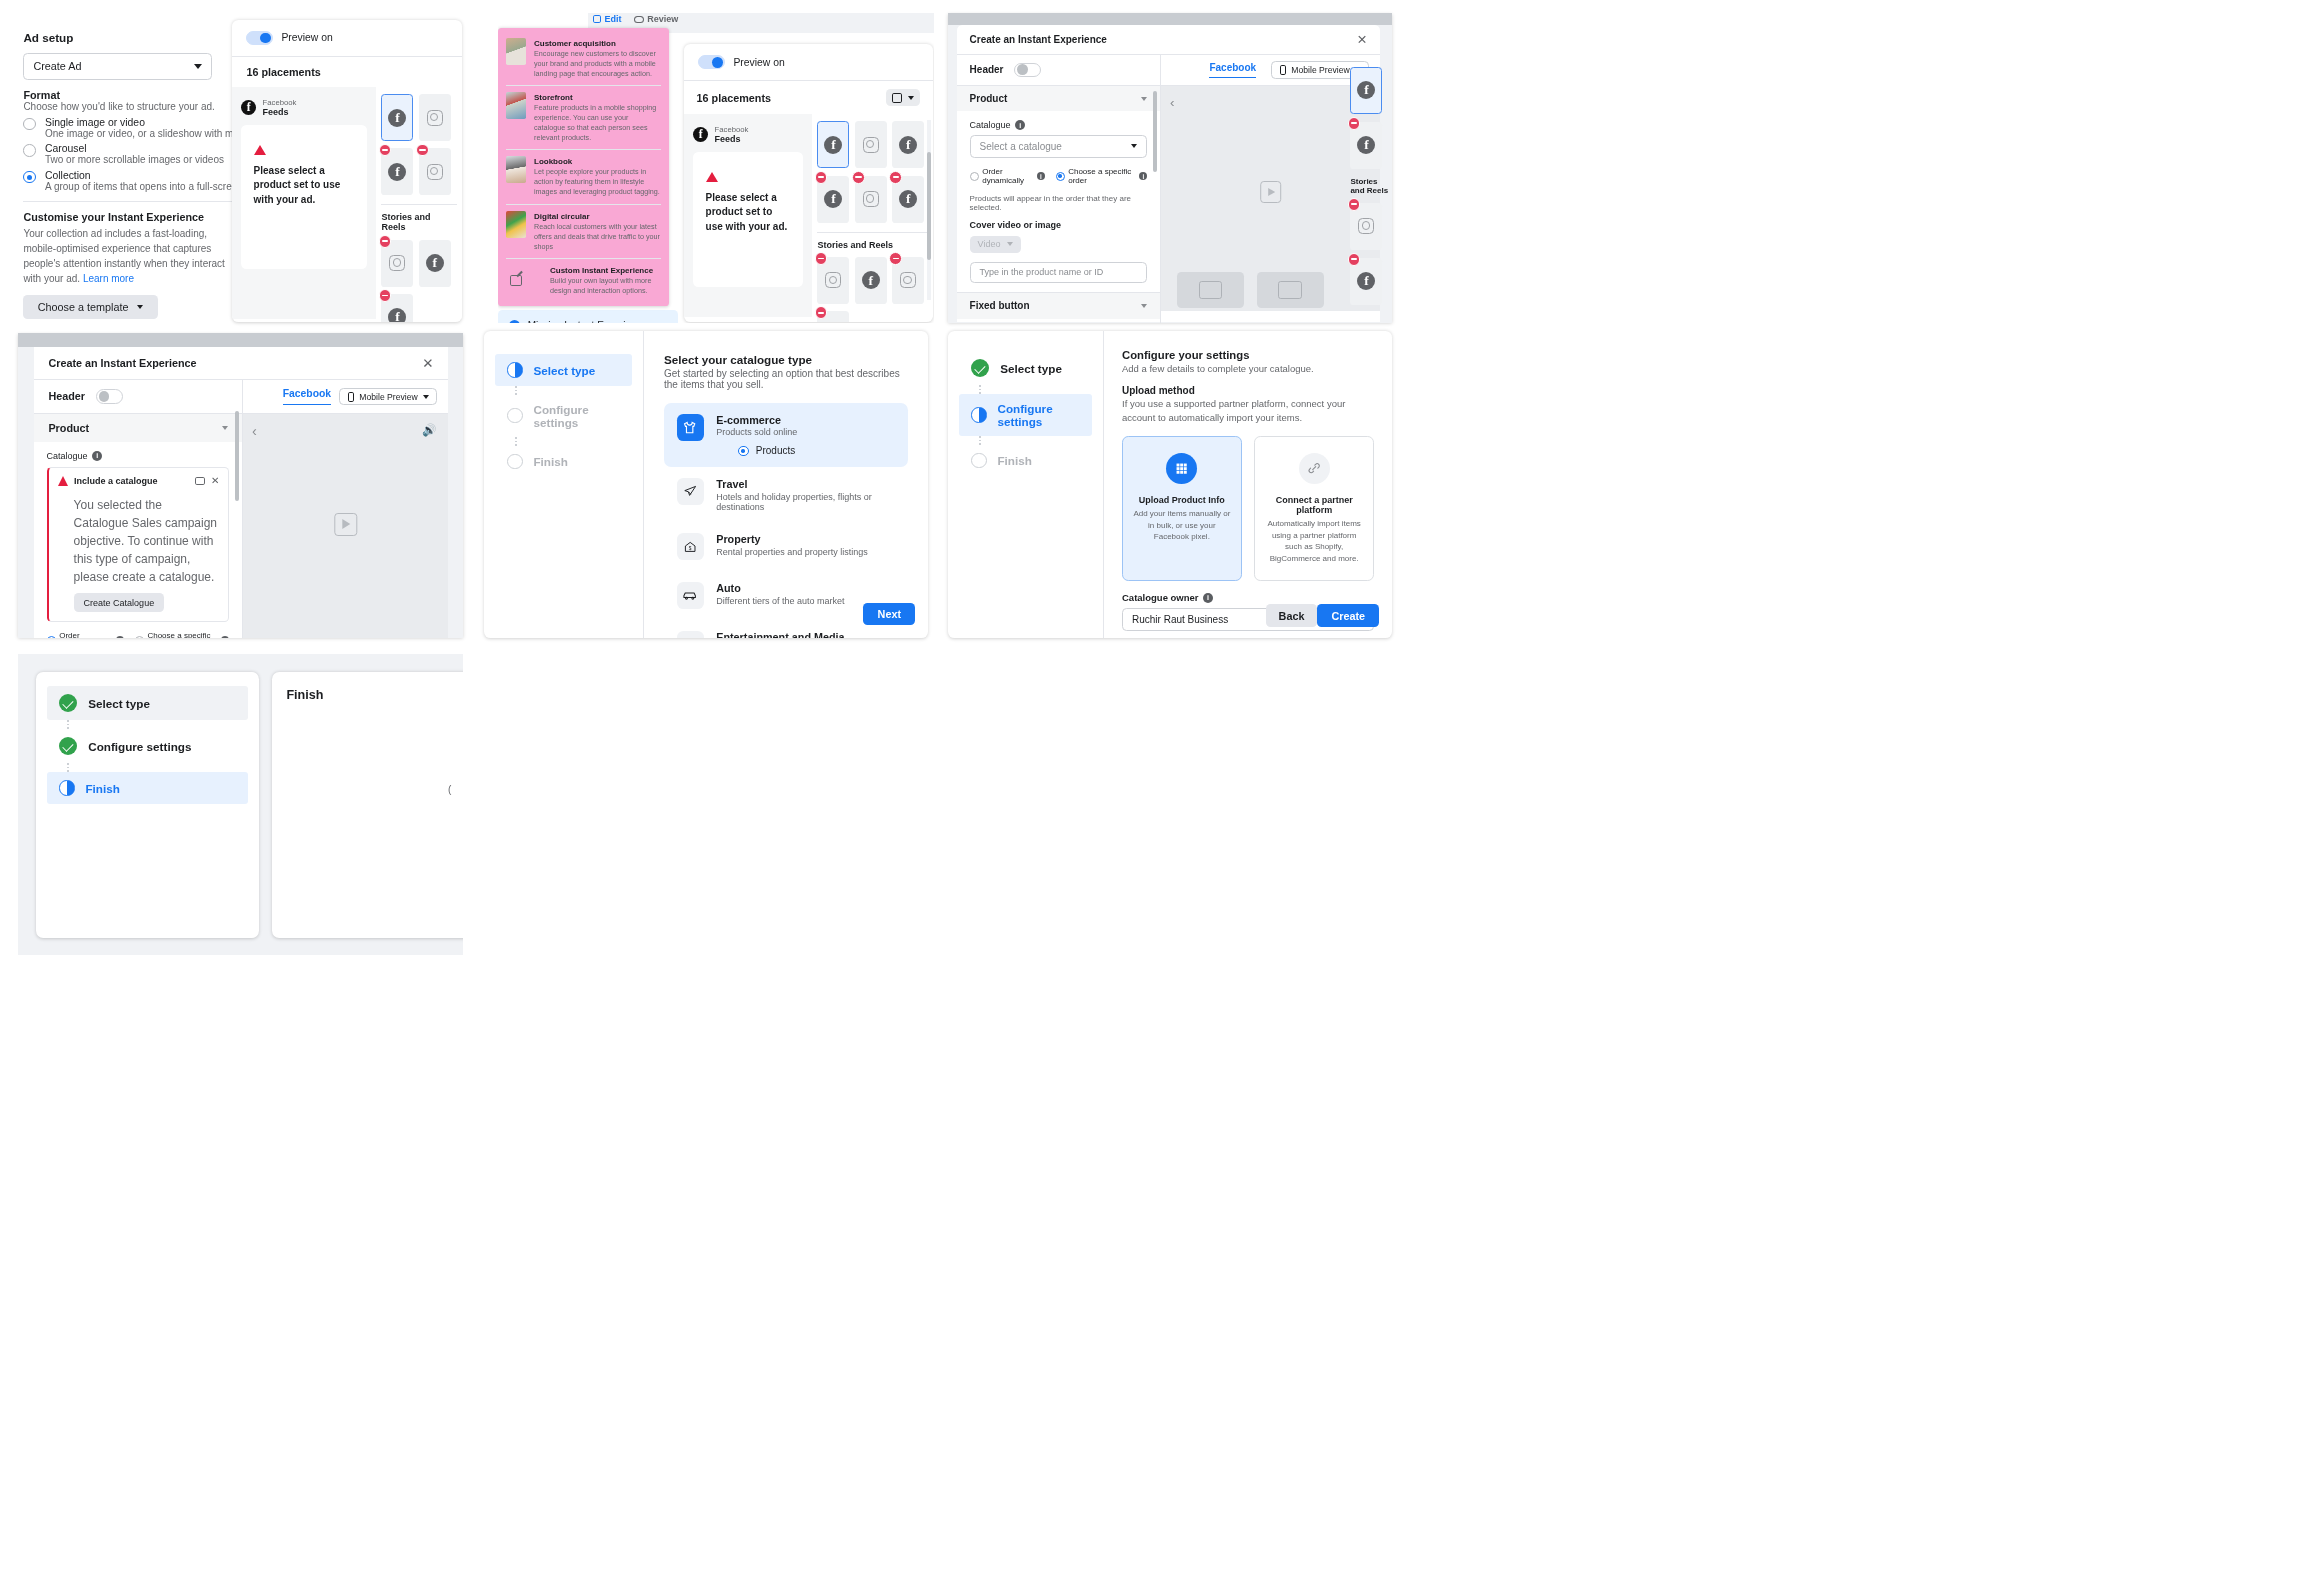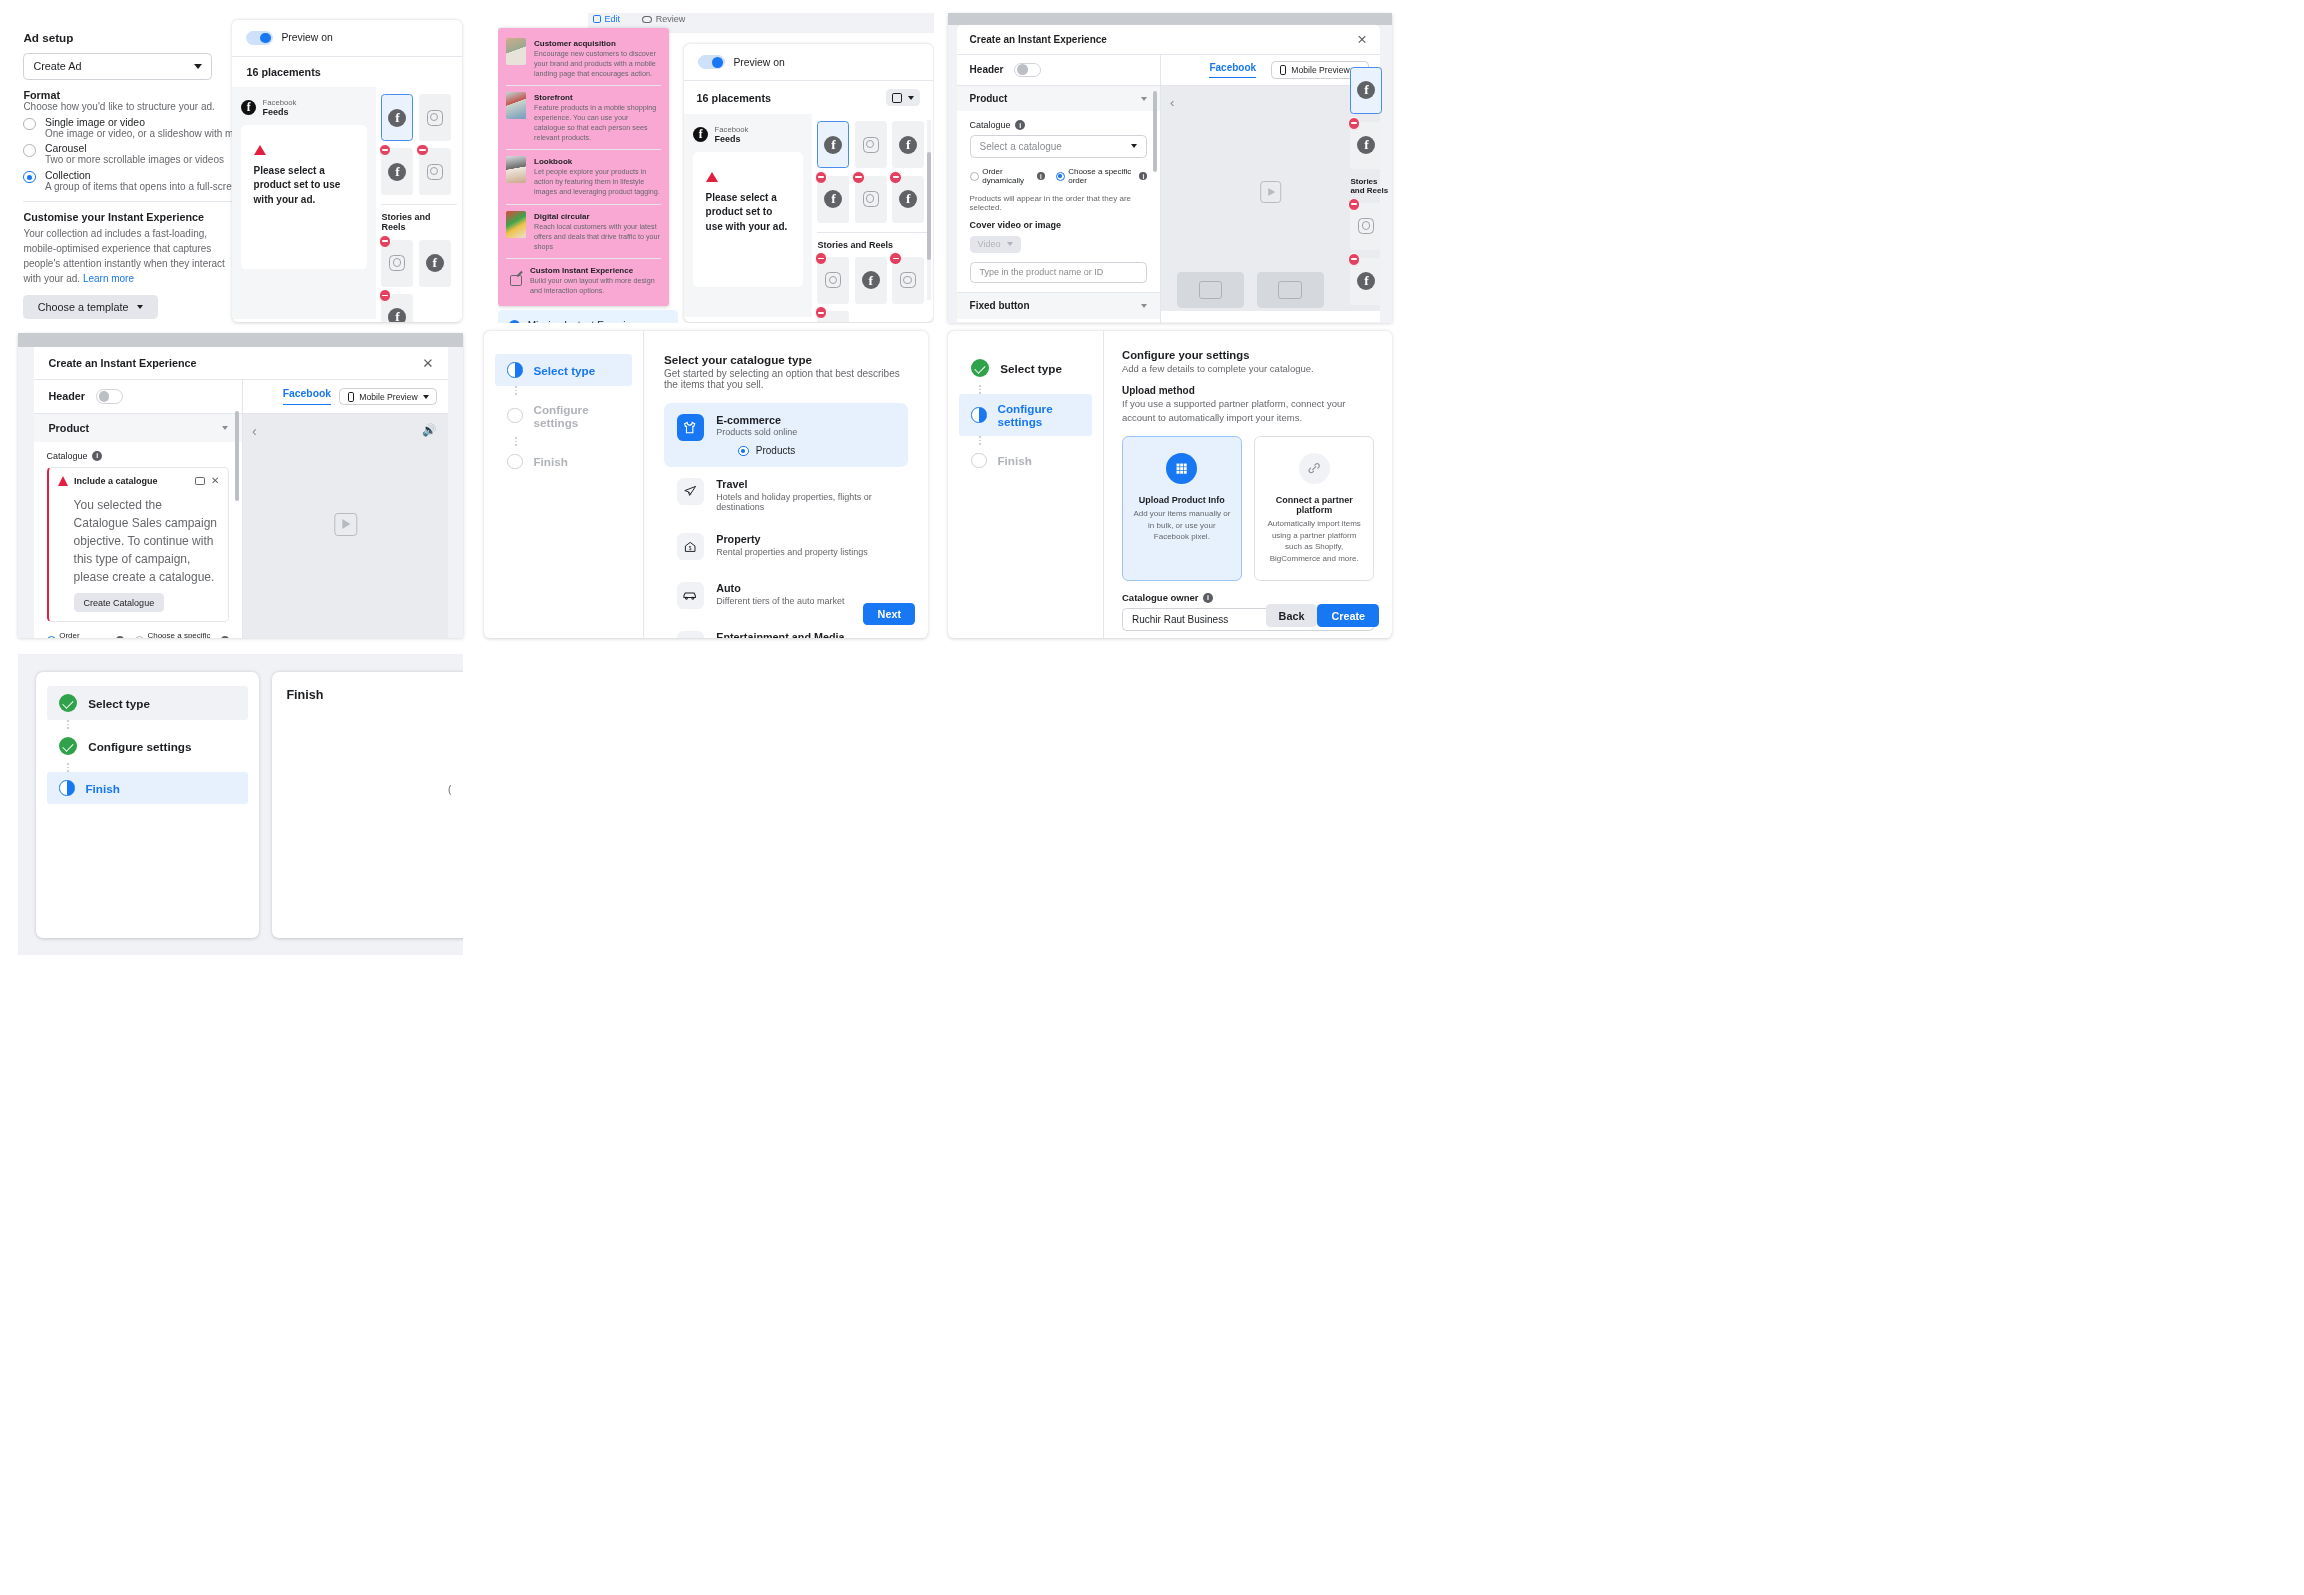--- a/index.html
+++ b/index.html
@@ -202,21 +202,21 @@
             </div>
             <div class="fbglyph">f</div>
           </div>
       </div>
     </div>
   </div>
 </div>
 
 <div class="panel" style="left:498px;top:12.6px;width:436px;height:310px;">
   <div style="position:absolute;left:90px;top:0;width:346px;height:20px;background:#f0f2f5;"></div>
-  <div style="position:absolute;left:95px;top:1.8px;display:flex;gap:22px;font-size:9px;font-weight:normal;">
+  <div style="position:absolute;left:95px;top:1.8px;display:flex;gap:12px;font-size:9px;font-weight:bold;">
     <div style="display:flex;gap:3.6px;align-items:center;color:#1877f2;">
       <span style="width:8px;height:8px;border:1.4px solid #1877f2;border-radius:1.8px;"></span>
       <span>Edit</span>
     </div>
     <div style="display:flex;gap:3.6px;align-items:center;color:#65676b;">
       <span style="width:10px;height:7.2px;border:1.4px solid #65676b;border-radius:50%/70%;"></span>
       <span>Review</span>
     </div>
   </div>
 
@@ -352,21 +352,21 @@
     </div>
     <div class="divider" style="margin:0 8px;"></div>
     <div style="display:flex;gap:8px;padding:6.3px 8px;">
       <div style="width:20px;height:27px;flex:none;background:linear-gradient(150deg,#e0473c,#3fa34d 40%,#f0c24b 60%,#e8e2d5);border-radius:1.8px;"></div>
       <div style="line-height:1.38;">
         <div style="font-size:8px;font-weight:bold;">Digital circular</div>
         <div class="muted" style="font-size:7.2px;">Reach local customers with your latest offers and deals that drive traffic to your shops</div>
       </div>
     </div>
     <div class="divider" style="margin:0 8px;"></div>
-    <div style="display:flex;gap:4px;padding:6.3px 8px;align-items:center;">
+    <div style="display:flex;gap:24px;padding:6.3px 8px;align-items:center;">
       <div style="width:20px;flex:none;display:flex;justify-content:center;">
         <span style="width:11.7px;height:11.7px;border:1.2px solid #65676b;border-radius:1.8px;display:block;position:relative;">
           <span style="position:absolute;right:-2.7px;top:-2.7px;width:7.2px;height:1.8px;background:#65676b;transform:rotate(-45deg);"></span>
         </span>
       </div>
       <div style="line-height:1.38;">
         <div style="font-size:8px;font-weight:bold;">Custom Instant Experience</div>
         <div class="muted" style="font-size:7.2px;">Build your own layout with more design and interaction options.</div>
       </div>
     </div>

